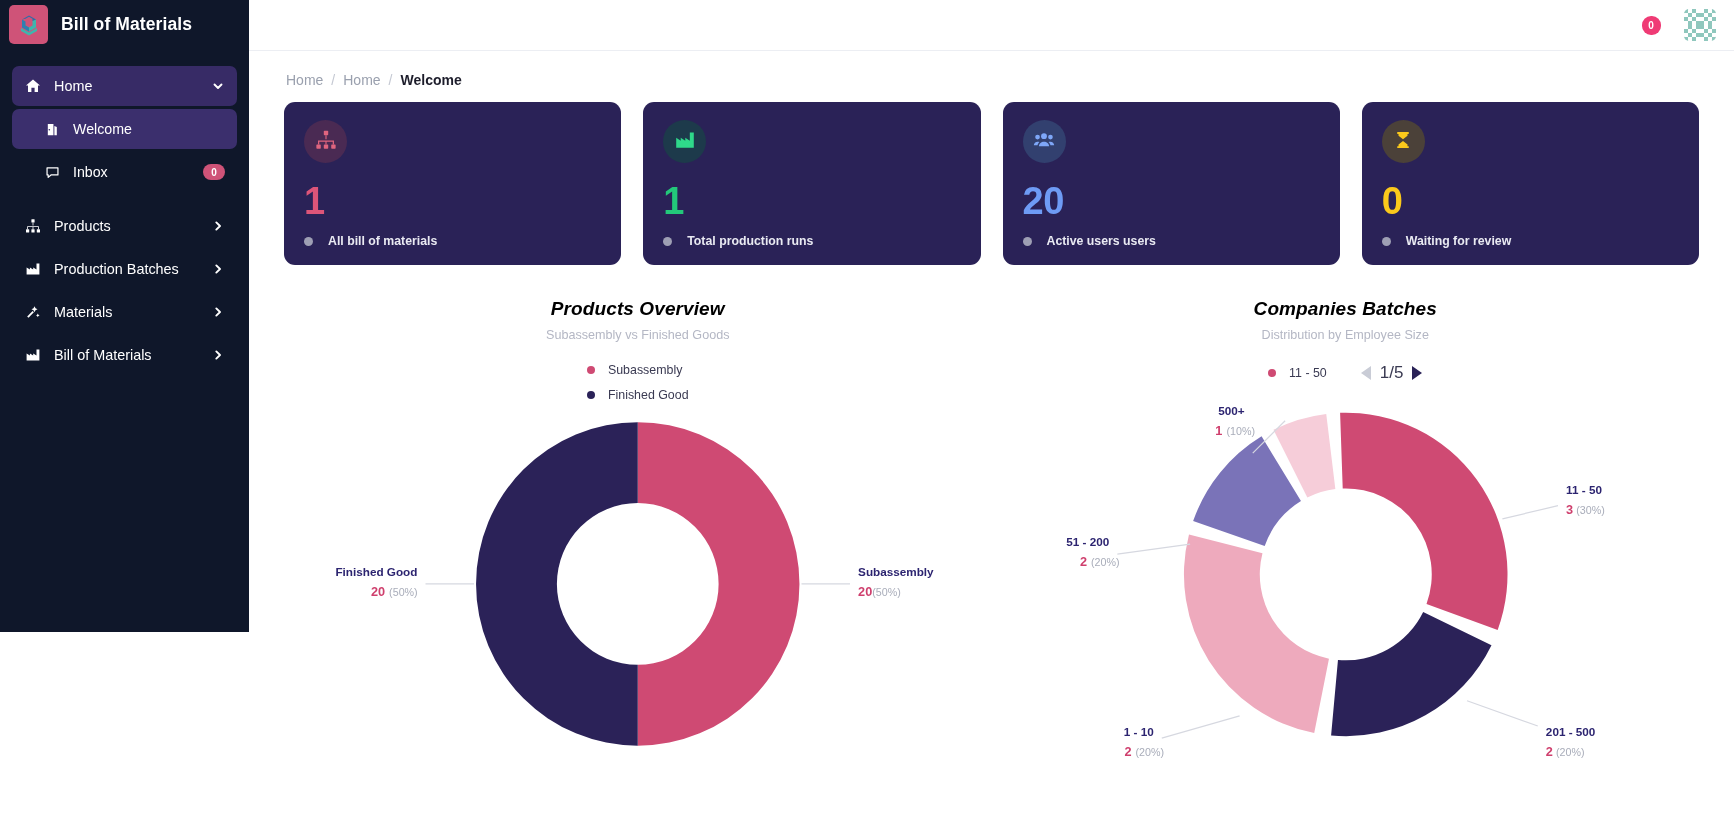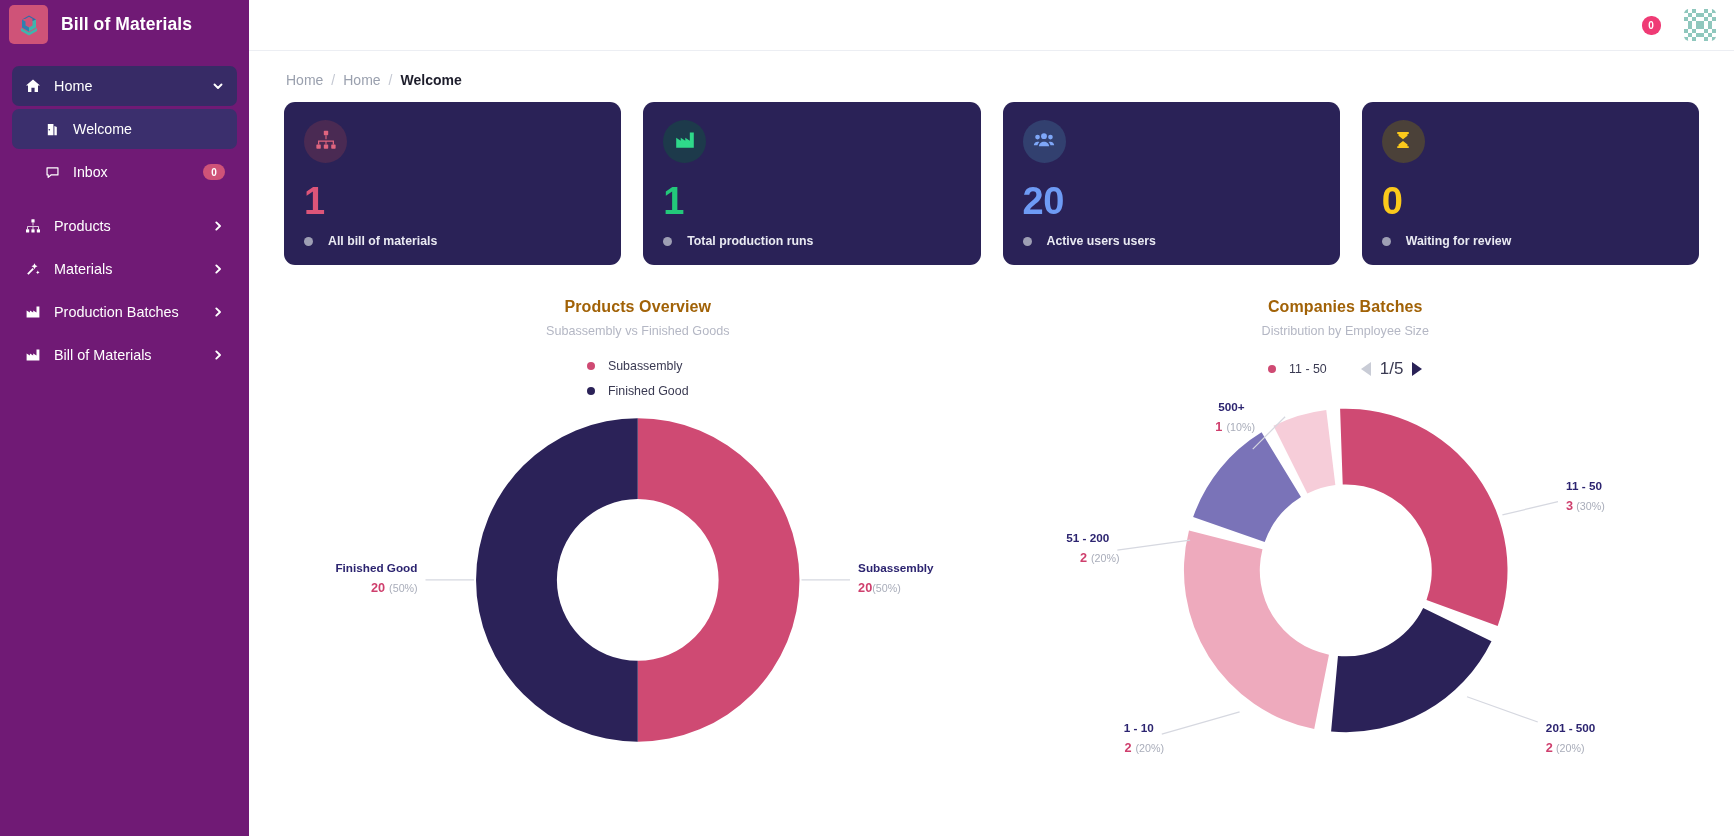--- a/index.html
+++ b/index.html
@@ -7,22 +7,22 @@
   body {
     font-family:"Liberation Sans", sans-serif;
     background:#ffffff;
     color:#2b2b4b;
     -webkit-font-smoothing:antialiased;
   }
   .app { display:flex; width:1734px; height:836px; }
 
   
   .sidebar {
-    width:249px; flex:0 0 249px; height:836px;
-    background:#701a75;
+    width:249px; flex:0 0 249px; height:632px;
+    background:#0f172a;
     display:flex; flex-direction:column;
     padding-bottom:10px;
   }
   .brand { display:flex; align-items:center; gap:13px; padding:8px 0 8px 9px; height:49px; }
   .brand-logo {
     width:39px; height:39px; border-radius:5px;
     background:#cf5378; position:relative; overflow:hidden;
     display:flex; align-items:center; justify-content:center;
   }
   .brand-title { font-size:17.5px; font-weight:700; color:#ffffff; letter-spacing:.1px; }
@@ -84,21 +84,21 @@
     display:flex; align-items:center; justify-content:center;
   }
   .card-value { font-size:38px; font-weight:700; line-height:1; margin-top:19px; letter-spacing:-.5px; }
   .card-foot { display:flex; align-items:center; gap:15px; margin-top:14px; }
   .card-dot { width:9px; height:9px; border-radius:50%; background:#9e9fb4; flex:0 0 9px; }
   .card-label { font-size:12.3px; font-weight:700; color:#e9eaf2; }
 
   
   .charts { display:flex; margin-top:33px; }
   .chart-col { flex:1 1 0; display:flex; flex-direction:column; align-items:center; min-width:0; }
-  .chart-title { font-size:16px; font-weight:700; color:#a16207; letter-spacing:.1px; }
+  .chart-title { font-size:19px; font-weight:700; color:#000000; letter-spacing:.1px;font-style:italic; }
   .chart-sub { font-size:12.6px; color:#b4b7c4; margin-top:8px; }
 
   .legend-v { margin-top:21px; display:flex; flex-direction:column; gap:11px; align-self:center; }
   .legend-row { display:flex; align-items:center; gap:13px; }
   .legend-dot { width:8px; height:8px; border-radius:50%; flex:0 0 8px; }
   .legend-text { font-size:12.4px; color:#3a3a52; }
 
   .legend-h { margin-top:21px; display:flex; align-items:center; gap:34px; }
   .pager { display:flex; align-items:center; gap:9px; }
   .pager-arrow { width:0; height:0; cursor:pointer; }
@@ -185,40 +185,40 @@
         <span class="chev">
           <svg width="12" height="12" viewBox="0 0 12 12" fill="none" stroke="#fff" stroke-width="1.9" stroke-linecap="round" stroke-linejoin="round">
               <path d="M4.3 2.4 L8 6 L4.3 9.6"></path>
             </svg>
         </span>
       </div>
 
       <div class="nav-item">
         <span class="ico">
           <svg width="16" height="16" viewBox="0 0 16 16" fill="#fff">
+              <path d="M1.6 13.6 V6.4 l3.3 2.2 V6.4 l3.3 2.2 V6.4 l3.3 2.2 V2.6 h2.9 v11 Z"></path>
+            </svg>
+        </span>
+        <span class="nav-label">Production Batches</span>
+        <span class="chev">
+          <svg width="12" height="12" viewBox="0 0 12 12" fill="none" stroke="#fff" stroke-width="1.9" stroke-linecap="round" stroke-linejoin="round">
+              <path d="M4.3 2.4 L8 6 L4.3 9.6"></path>
+            </svg>
+        </span>
+      </div>
+
+      <div class="nav-item">
+        <span class="ico">
+          <svg width="16" height="16" viewBox="0 0 16 16" fill="#fff">
               <path d="M9.5 2.3 l1 2 2 1 -2 1 -1 2 -1-2 -2-1 2-1 Z"></path>
               <path d="M2.2 12.4 L7.6 7 l1.3 1.3 -5.4 5.4 Z"></path>
               <path d="M12.8 9.6 l.6 1.2 1.2.6 -1.2.6 -.6 1.2 -.6-1.2 -1.2-.6 1.2-.6 Z"></path>
             </svg>
         </span>
         <span class="nav-label">Materials</span>
-        <span class="chev">
-          <svg width="12" height="12" viewBox="0 0 12 12" fill="none" stroke="#fff" stroke-width="1.9" stroke-linecap="round" stroke-linejoin="round">
-              <path d="M4.3 2.4 L8 6 L4.3 9.6"></path>
-            </svg>
-        </span>
-      </div>
-
-      <div class="nav-item">
-        <span class="ico">
-          <svg width="16" height="16" viewBox="0 0 16 16" fill="#fff">
-              <path d="M1.6 13.6 V6.4 l3.3 2.2 V6.4 l3.3 2.2 V6.4 l3.3 2.2 V2.6 h2.9 v11 Z"></path>
-            </svg>
-        </span>
-        <span class="nav-label">Production Batches</span>
         <span class="chev">
           <svg width="12" height="12" viewBox="0 0 12 12" fill="none" stroke="#fff" stroke-width="1.9" stroke-linecap="round" stroke-linejoin="round">
               <path d="M4.3 2.4 L8 6 L4.3 9.6"></path>
             </svg>
         </span>
       </div>
 
       <div class="nav-item">
         <span class="ico">
           <svg width="16" height="16" viewBox="0 0 16 16" fill="#fff">

